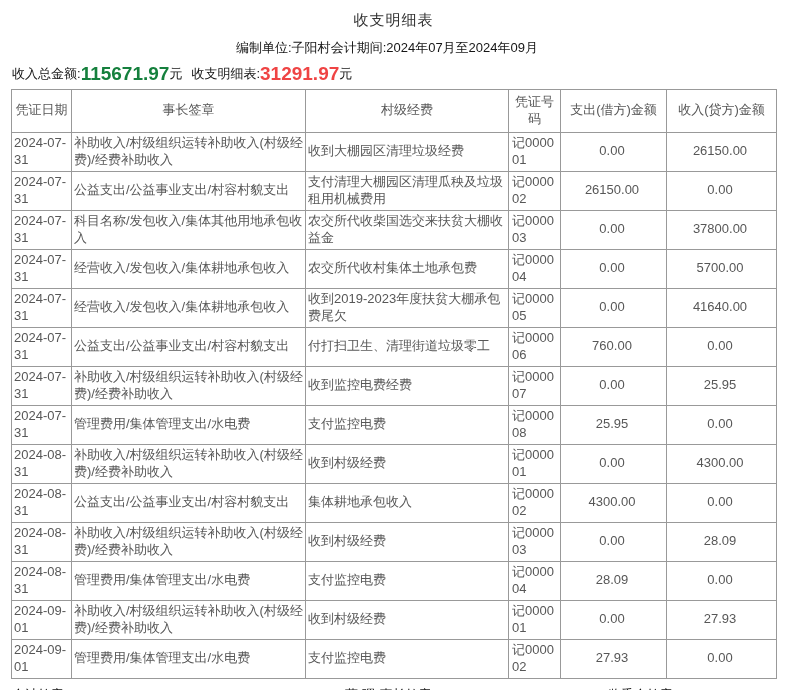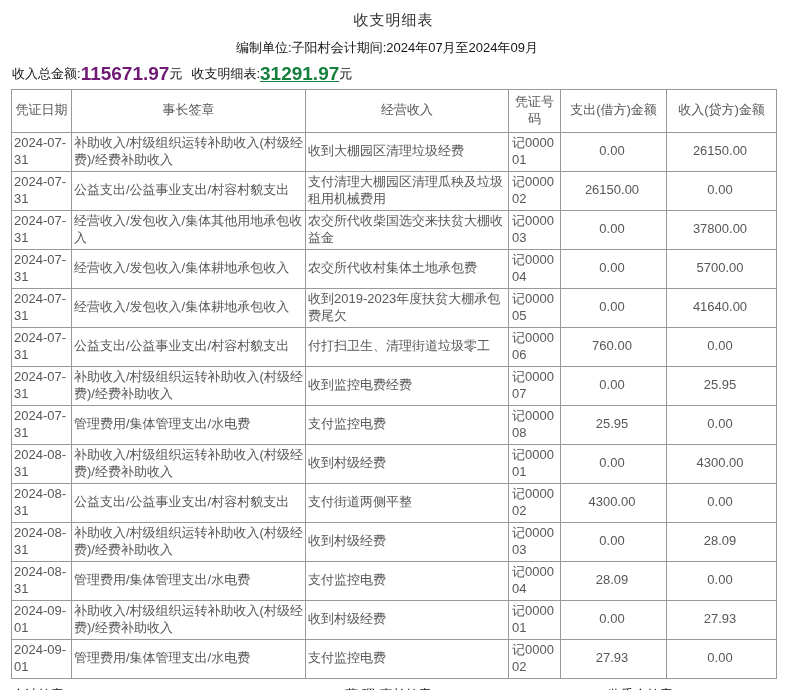--- a/index.html
+++ b/index.html
@@ -49,42 +49,42 @@
 
 <div class="report-title">收支明细表</div>
 
 <div class="meta-row">
   <span>编制单位:子阳村</span>
   <span>会计期间:2024年07月至2024年09月</span>
 </div>
 
 <div class="totals-row">
   <span>收入总金额:</span>
-    <span class="num" style="color: #701a75;">115671.97</span>
+    <span class="num" style="color: #15803d;">115671.97</span>
     <span class="yuan">元</span>
     <span class="gap"></span>
     <span>收支明细表:</span>
-    <span class="num" style="color: #15803d; text-decoration: underline;">31291.97</span>
+    <span class="num" style="color: #ef4444;">31291.97</span>
     <span>元</span>
 </div>
 
 <table class="detail">
   <colgroup>
     <col style="width:60px">
       <col style="width:234px">
       <col style="width:203px">
     <col style="width:52px">
       <col style="width:106px">
       <col style="width:110px">
   </colgroup>
   <thead>
     <tr>
       <th>凭证日期</th>
       <th>事长签章</th>
-      <th>经营收入</th>
+      <th>村级经费</th>
       <th>凭证号码</th>
       <th>支出(借方)金额</th>
       <th>收入(贷方)金额</th>
     </tr>
   </thead>
   <tbody>
   <tr>
     <td class="c-date">2024-07-31</td>
     <td class="c-subject">补助收入/村级组织运转补助收入(村级经费)/经费补助收入</td>
     <td class="c-summary">收到大棚园区清理垃圾经费</td>
@@ -97,21 +97,21 @@
     <td class="c-date">2024-07-31</td>
     <td class="c-subject">公益支出/公益事业支出/村容村貌支出</td>
     <td class="c-summary">支付清理大棚园区清理瓜秧及垃圾租用机械费用</td>
     <td class="c-voucher">记000002</td>
     <td class="c-amount">26150.00</td>
     <td class="c-amount">0.00</td>
   </tr>
 
   <tr>
     <td class="c-date">2024-07-31</td>
-    <td class="c-subject">经营收入/发包收入/集体其他用地承包收入</td>
+    <td class="c-subject">科目名称/发包收入/集体其他用地承包收入</td>
     <td class="c-summary">农交所代收柴国选交来扶贫大棚收益金</td>
     <td class="c-voucher">记000003</td>
     <td class="c-amount">0.00</td>
     <td class="c-amount">37800.00</td>
   </tr>
 
   <tr>
     <td class="c-date">2024-07-31</td>
     <td class="c-subject">经营收入/发包收入/集体耕地承包收入</td>
     <td class="c-summary">农交所代收村集体土地承包费</td>
@@ -161,21 +161,21 @@
     <td class="c-subject">补助收入/村级组织运转补助收入(村级经费)/经费补助收入</td>
     <td class="c-summary">收到村级经费</td>
     <td class="c-voucher">记000001</td>
     <td class="c-amount">0.00</td>
     <td class="c-amount">4300.00</td>
   </tr>
 
   <tr>
     <td class="c-date">2024-08-31</td>
     <td class="c-subject">公益支出/公益事业支出/村容村貌支出</td>
-    <td class="c-summary">支付街道两侧平整</td>
+    <td class="c-summary">集体耕地承包收入</td>
     <td class="c-voucher">记000002</td>
     <td class="c-amount">4300.00</td>
     <td class="c-amount">0.00</td>
   </tr>
 
   <tr>
     <td class="c-date">2024-08-31</td>
     <td class="c-subject">补助收入/村级组织运转补助收入(村级经费)/经费补助收入</td>
     <td class="c-summary">收到村级经费</td>
     <td class="c-voucher">记000003</td>

